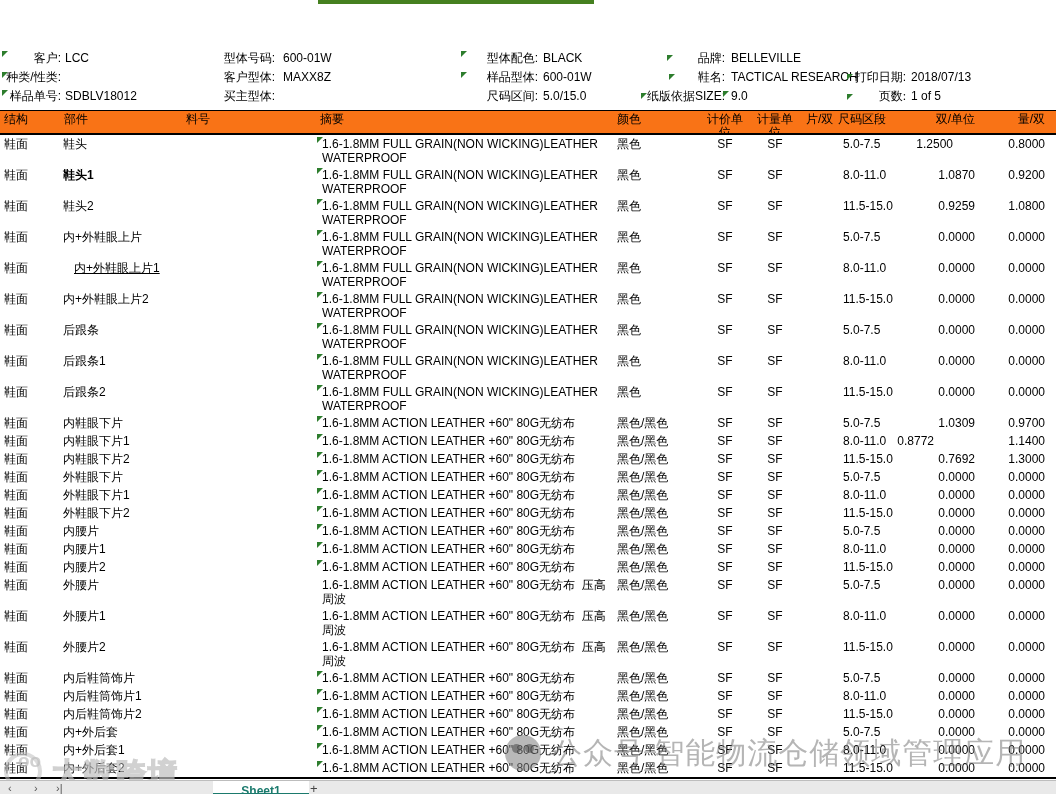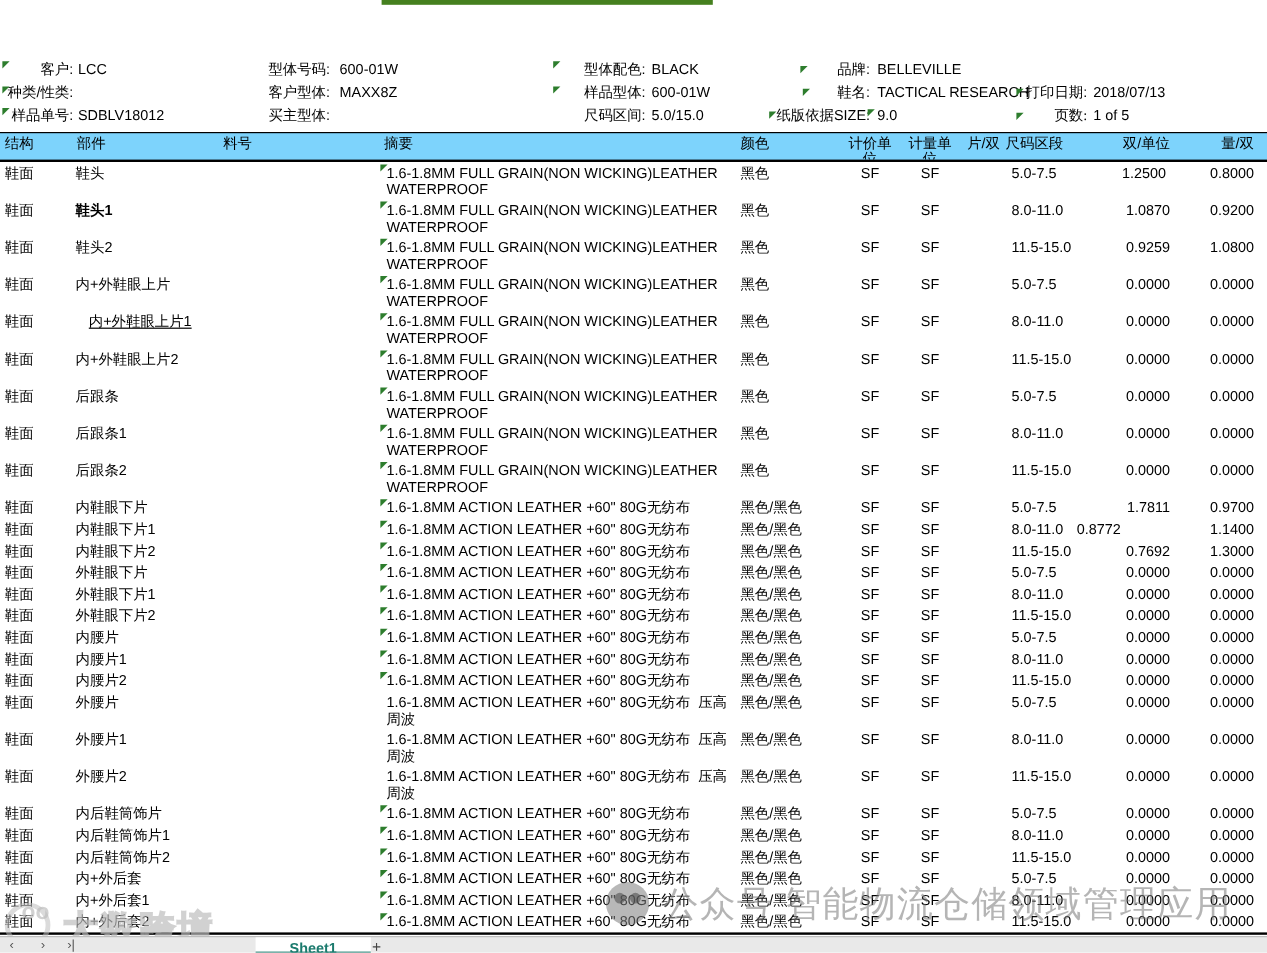--- a/index.html
+++ b/index.html
@@ -13,21 +13,21 @@
     font-size:20px;font-weight:bold;color:#000;letter-spacing:1px;}
 
   
   .hlabel,.hvalue{position:absolute;font-size:12px;line-height:15px;color:#000;white-space:pre;}
   .hlabel{text-align:right;width:150px;}
 
   
   .flag{position:absolute;width:0;height:0;border-top:6px solid #2d7d2d;border-right:6px solid transparent;}
 
   
-  .thead{position:absolute;left:0;top:110px;width:1056px;height:25px;border-top:1px solid #000;border-bottom:2px solid #000;box-sizing:border-box;overflow:hidden;background:#7dd3fc;}
+  .thead{position:absolute;left:0;top:110px;width:1056px;height:25px;border-top:1px solid #000;border-bottom:2px solid #000;box-sizing:border-box;overflow:hidden;background:#f97316;}
   .th{position:absolute;top:2px;font-size:12px;line-height:13px;color:#000;white-space:pre;}
   .th-wrap{white-space:normal;width:40px;text-align:center;}
 
   
   .tbody{position:absolute;left:0;top:135px;width:1056px;background:#fff;}
   .trow{position:relative;width:1056px;}
   .cell{position:absolute;top:2px;font-size:12px;line-height:14px;color:#000;white-space:pre;}
   .sum{position:absolute;top:2px;left:322px;width:300px;}
   .sum-line{font-size:12px;line-height:14px;color:#000;white-space:pre;}
   .bottom-line{position:absolute;left:0;top:777px;width:1056px;height:2px;background:#000;}
@@ -124,21 +124,21 @@
           <div class="sum-line">WATERPROOF</div>
         </div>
         <span class="cell" style="left: 4px; text-align: left;">鞋面</span>
         <span class="cell" style="left: 63px; text-align: left;">鞋头</span>
         <span class="cell" style="left: 186px; text-align: left;"></span>
         <span class="cell" style="left: 617px; width: 84px; text-align: left;">黑色</span>
         <span class="cell" style="left: 705px; width: 40px; text-align: center;">SF</span>
         <span class="cell" style="left: 755px; width: 40px; text-align: center;">SF</span>
         <span class="cell" style="left: 806px; width: 28px; text-align: left;"></span>
         <span class="cell" style="left: 843px; text-align: left;">5.0-7.5</span>
-        <span class="cell" style="left: 935px; width: 70px; ">1.2500</span>
+        <span class="cell" style="left: 883px; width: 70px; text-align: right;">1.2500</span>
         <span class="cell" style="left: 975px; width: 70px; text-align: right;">0.8000</span>
       </div>
       <div class="trow" style="height: 31px;">
         <div class="flag" style="left: 317px; top: 2px;"></div>
         <div class="sum">
           <div class="sum-line">1.6-1.8MM FULL GRAIN(NON WICKING)LEATHER</div>
           <div class="sum-line">WATERPROOF</div>
         </div>
         <span class="cell" style="left: 4px; text-align: left;">鞋面</span>
         <span class="cell" style="left: 63px; text-align: left; font-weight: bold;">鞋头1</span>
@@ -276,21 +276,21 @@
           <div class="sum-line">1.6-1.8MM ACTION LEATHER +60" 80G无纺布</div>
         </div>
         <span class="cell" style="left: 4px; text-align: left;">鞋面</span>
         <span class="cell" style="left: 63px; text-align: left;">内鞋眼下片</span>
         <span class="cell" style="left: 186px; text-align: left;"></span>
         <span class="cell" style="left: 617px; width: 84px; text-align: left;">黑色/黑色</span>
         <span class="cell" style="left: 705px; width: 40px; text-align: center;">SF</span>
         <span class="cell" style="left: 755px; width: 40px; text-align: center;">SF</span>
         <span class="cell" style="left: 806px; width: 28px; text-align: left;"></span>
         <span class="cell" style="left: 843px; text-align: left;">5.0-7.5</span>
-        <span class="cell" style="left: 905px; width: 70px; text-align: right;">1.7811</span>
+        <span class="cell" style="left: 905px; width: 70px; text-align: right;">1.0309</span>
         <span class="cell" style="left: 975px; width: 70px; text-align: right;">0.9700</span>
       </div>
       <div class="trow" style="height: 18px;">
         <div class="flag" style="left: 317px; top: 2px;"></div>
         <div class="sum">
           <div class="sum-line">1.6-1.8MM ACTION LEATHER +60" 80G无纺布</div>
         </div>
         <span class="cell" style="left: 4px; text-align: left;">鞋面</span>
         <span class="cell" style="left: 63px; text-align: left;">内鞋眼下片1</span>
         <span class="cell" style="left: 186px; text-align: left;"></span>

